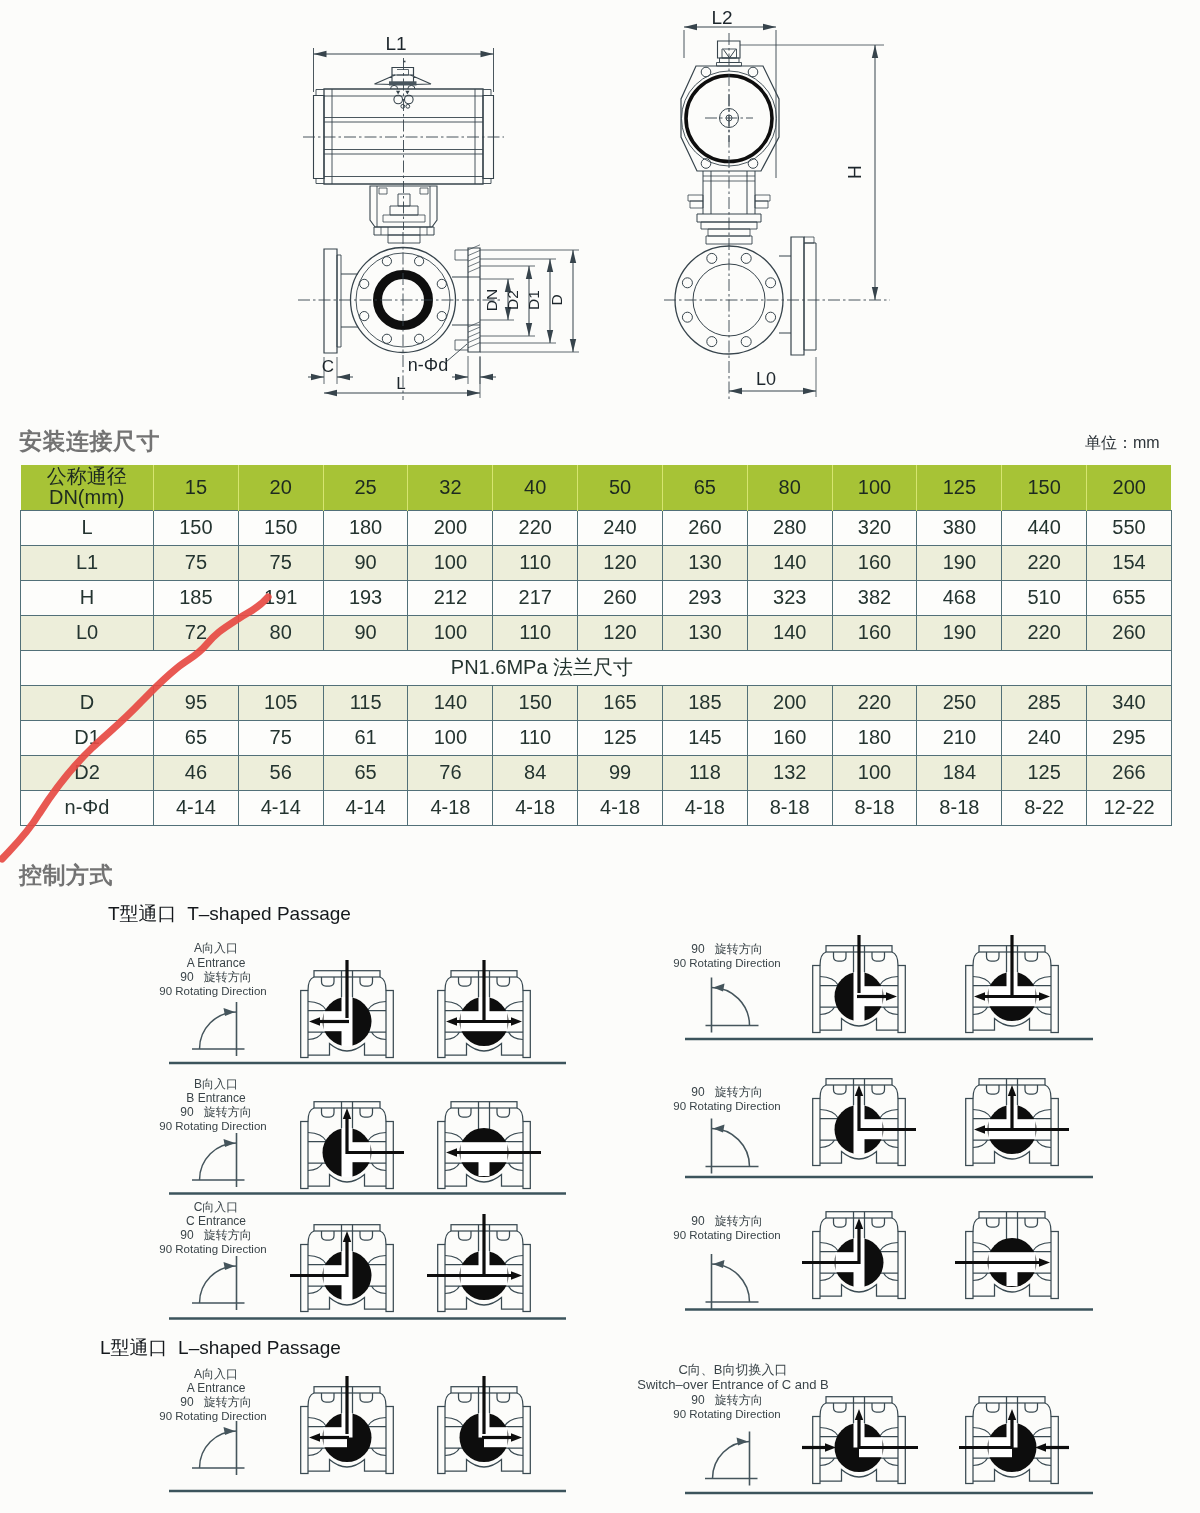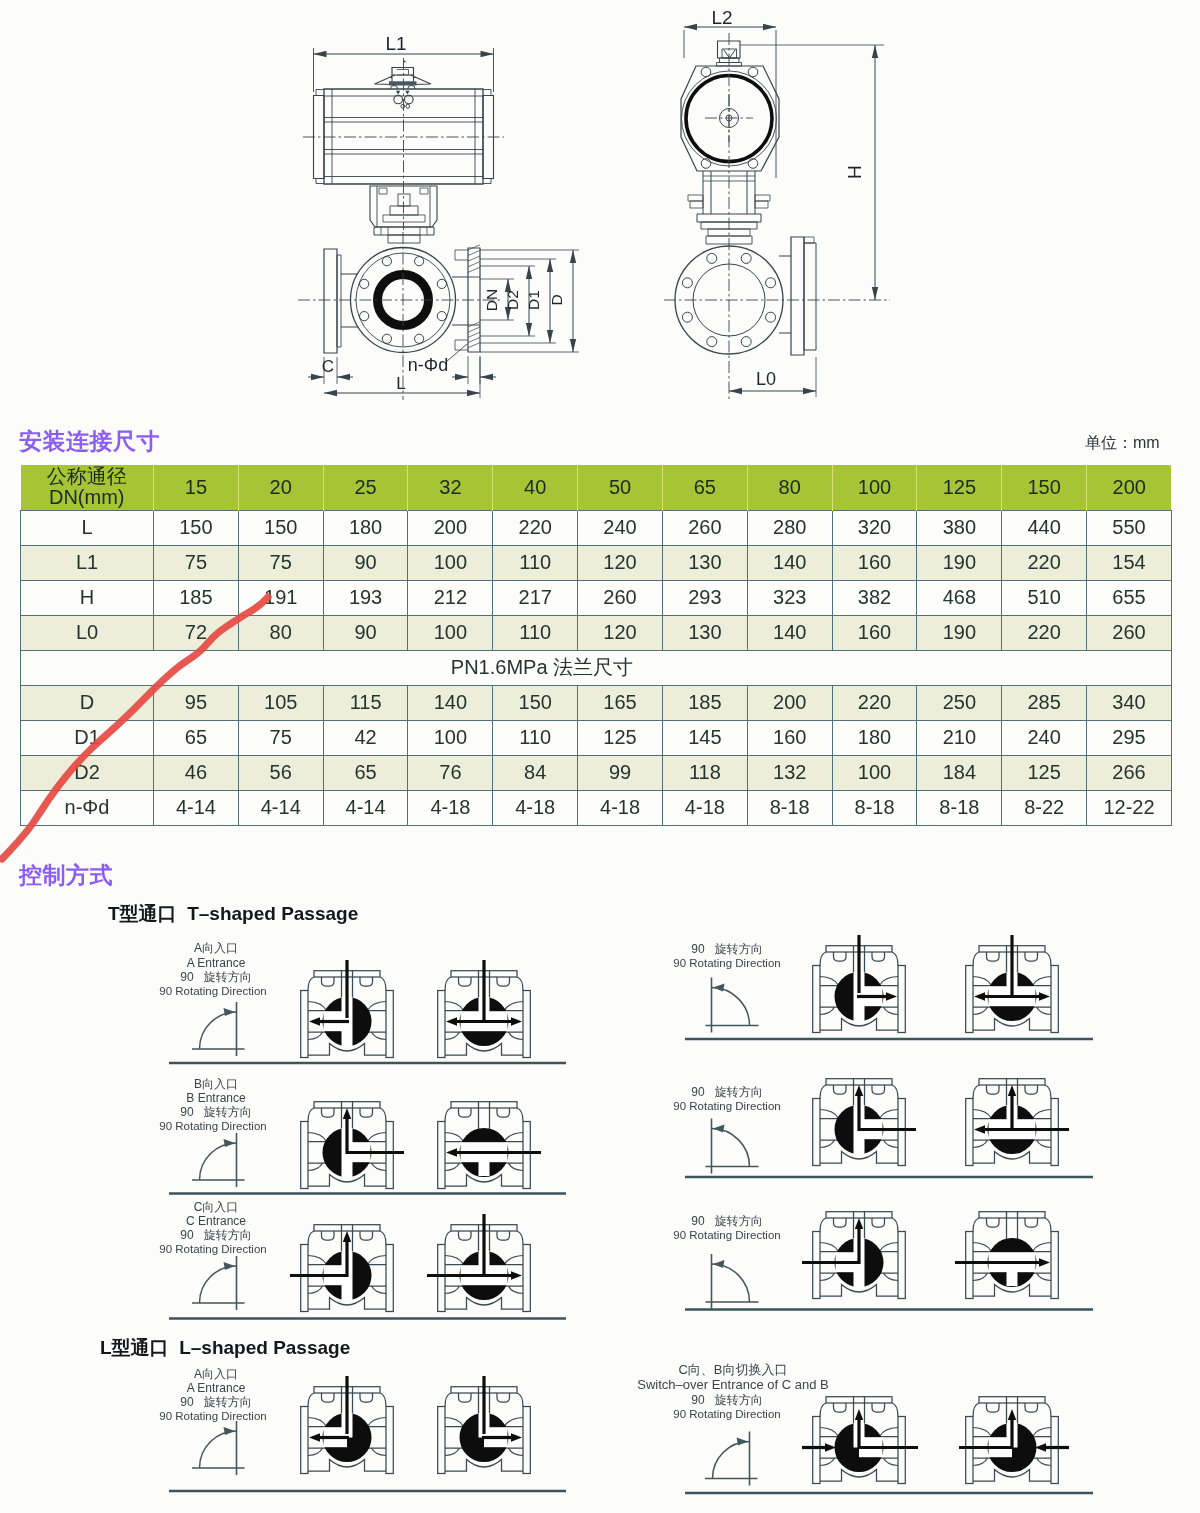--- a/index.html
+++ b/index.html
@@ -1,19 +1,19 @@
 <!DOCTYPE html>
 <html><head>
 <meta charset="utf-8">
 <style>
 html,body{margin:0;padding:0;}
 body{width:1200px;height:1513px;position:relative;background:#fcfcfa;font-family:"Liberation Sans",sans-serif;overflow:hidden;}
 .abs{position:absolute;}
-.h-blue{color:#8b5cf6;font-weight:bold;font-size:23px;letter-spacing:0.5px;}
-.h-black{color:#14181c;font-weight:bold;font-size:19px;}
+.h-blue{color:#737373;font-weight:bold;font-size:23px;letter-spacing:0.5px;}
+.h-black{color:#14181c;font-weight:normal;font-size:19px;}
 table.dim{border-collapse:collapse;table-layout:fixed;padding-left:39px;}
 table.dim td{border:1px solid #527078;text-align:center;vertical-align:middle;padding:0;
   font-size:20px;color:#243430;}
 table.dim tr.hd td{background:#a7c336;border:none;border-right:1.5px solid #d6e570;color:#1d2a20;}
 table.dim tr.hd td:last-child{border-right:none;}
 table.dim tr.lt td{background:#edeeda;}
 table.dim tr.wt td{background:#fdfdfb;}
 </style>
 </head>
 <body>
@@ -278,21 +278,21 @@
           <td>200</td>
           <td>220</td>
           <td>250</td>
           <td>285</td>
           <td>340</td>
         </tr>
 <tr class="wt" style="height:35px;">
           <td>D1</td>
           <td>65</td>
           <td>75</td>
-          <td>42</td>
+          <td>61</td>
           <td>100</td>
           <td>110</td>
           <td>125</td>
           <td>145</td>
           <td>160</td>
           <td>180</td>
           <td>210</td>
           <td>240</td>
           <td>295</td>
         </tr>

